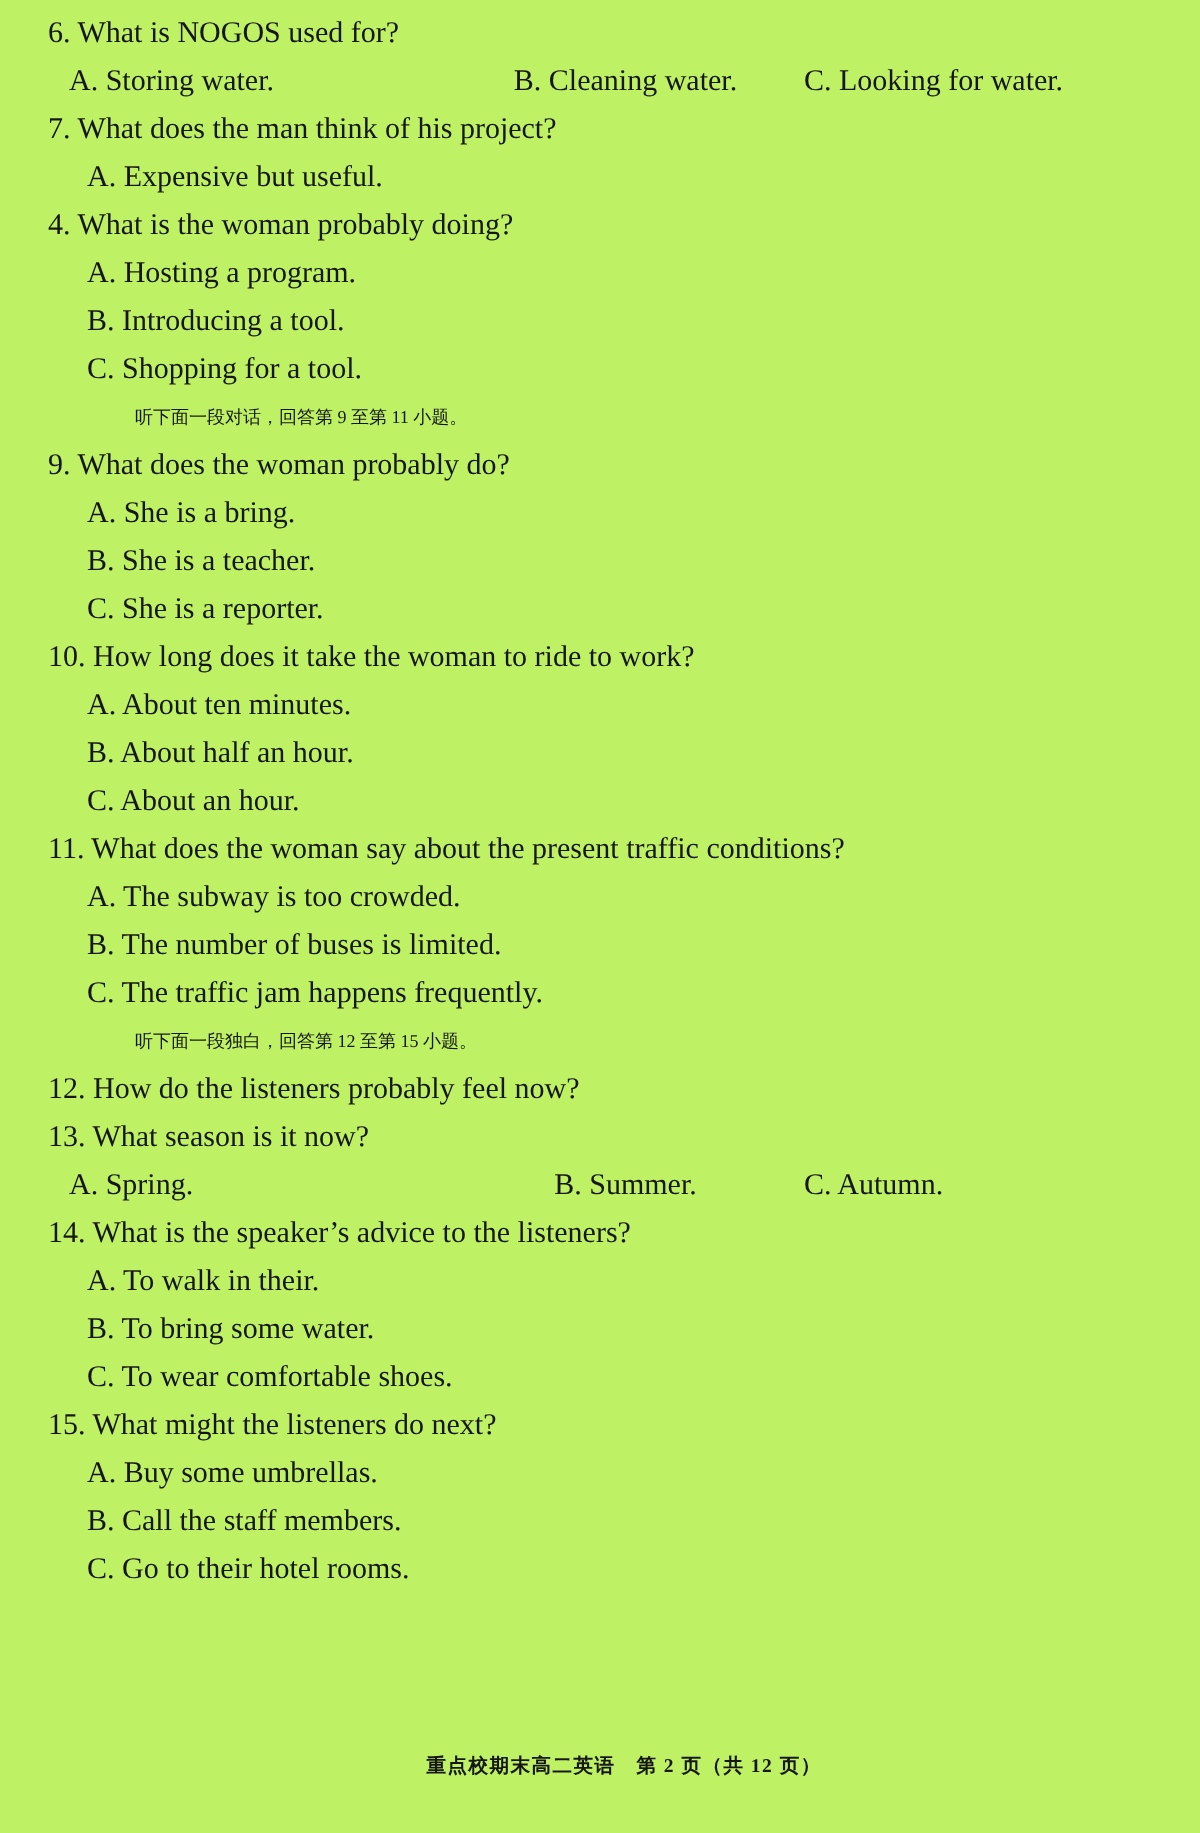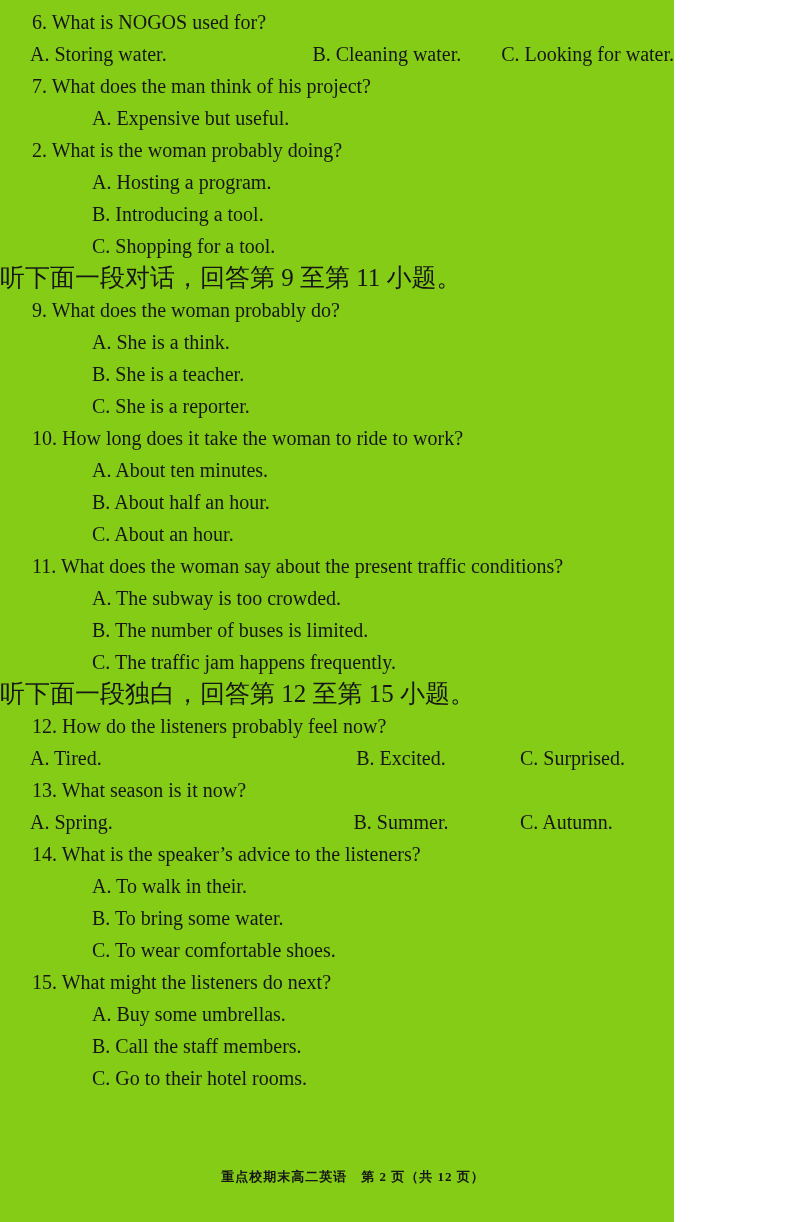--- a/index.html
+++ b/index.html
@@ -10,47 +10,49 @@
   body {
     width: 800px;
     height: 1222px;
     overflow: hidden;
     position: relative;
     font-family: "Liberation Serif", "DejaVu Serif", serif;
     color: #161616;
   }
   .page {
     position: relative;
-    width: 674px;
+    width: 800px;
     height: 1222px;
-    background: #84cc16;
+    background: #bef264;
   }
   .content {
     padding-top: 6px;
   }
   .line {
     font-size: 20px;
     line-height: 32px;
     white-space: nowrap;
   }
   .q-line {
     padding-left: 32px;
   }
   .opt {
-    padding-left: 92px;
+    padding-left: 58px;
   }
   .opt-row {
     padding-left: 30px;
     display: flex;
+    margin-left: 16px;
   }
   .opt-row .o1 { width: 252px; }
   .opt-row .o2 { width: 238px; text-align: center; }
   .opt-row .o3 { flex: 1; }
   .instruction {
-    font-size: 25px;
+    padding-left: 90px;
+    font-size: 12px;
   }
   .footer {
     position: absolute;
     top: 1168px;
     left: 16px;
     width: 100%;
     text-align: center;
     font-size: 13px;
     font-weight: 700;
     letter-spacing: 1px;
@@ -67,52 +69,47 @@
           <span class="o1">A. Storing water.</span>
           <span class="o2">B. Cleaning water.</span>
           <span class="o3">C. Looking for water.</span>
         </div>
       </div>
       <div class="q-block">
         <div class="line q-line">7. What does the man think of his project?</div>
         <div class="line opt">A. Expensive but useful.</div>
       </div>
       <div class="q-block">
-        <div class="line q-line">2. What is the woman probably doing?</div>
+        <div class="line q-line">4. What is the woman probably doing?</div>
         <div class="line opt">A. Hosting a program.</div>
         <div class="line opt">B. Introducing a tool.</div>
         <div class="line opt">C. Shopping for a tool.</div>
       </div>
       <div class="line instruction">听下面一段对话，回答第 9 至第 11 小题。</div>
       <div class="q-block">
         <div class="line q-line">9. What does the woman probably do?</div>
-        <div class="line opt">A. She is a think.</div>
+        <div class="line opt">A. She is a bring.</div>
         <div class="line opt">B. She is a teacher.</div>
         <div class="line opt">C. She is a reporter.</div>
       </div>
       <div class="q-block">
         <div class="line q-line">10. How long does it take the woman to ride to work?</div>
         <div class="line opt">A. About ten minutes.</div>
         <div class="line opt">B. About half an hour.</div>
         <div class="line opt">C. About an hour.</div>
       </div>
       <div class="q-block">
         <div class="line q-line">11. What does the woman say about the present traffic conditions?</div>
         <div class="line opt">A. The subway is too crowded.</div>
         <div class="line opt">B. The number of buses is limited.</div>
         <div class="line opt">C. The traffic jam happens frequently.</div>
       </div>
       <div class="line instruction">听下面一段独白，回答第 12 至第 15 小题。</div>
       <div class="q-block">
         <div class="line q-line">12. How do the listeners probably feel now?</div>
-        <div class="line opt-row">
-          <span class="o1">A. Tired.</span>
-          <span class="o2">B. Excited.</span>
-          <span class="o3">C. Surprised.</span>
-        </div>
       </div>
       <div class="q-block">
         <div class="line q-line">13. What season is it now?</div>
         <div class="line opt-row">
           <span class="o1">A. Spring.</span>
           <span class="o2">B. Summer.</span>
           <span class="o3">C. Autumn.</span>
         </div>
       </div>
       <div class="q-block">

